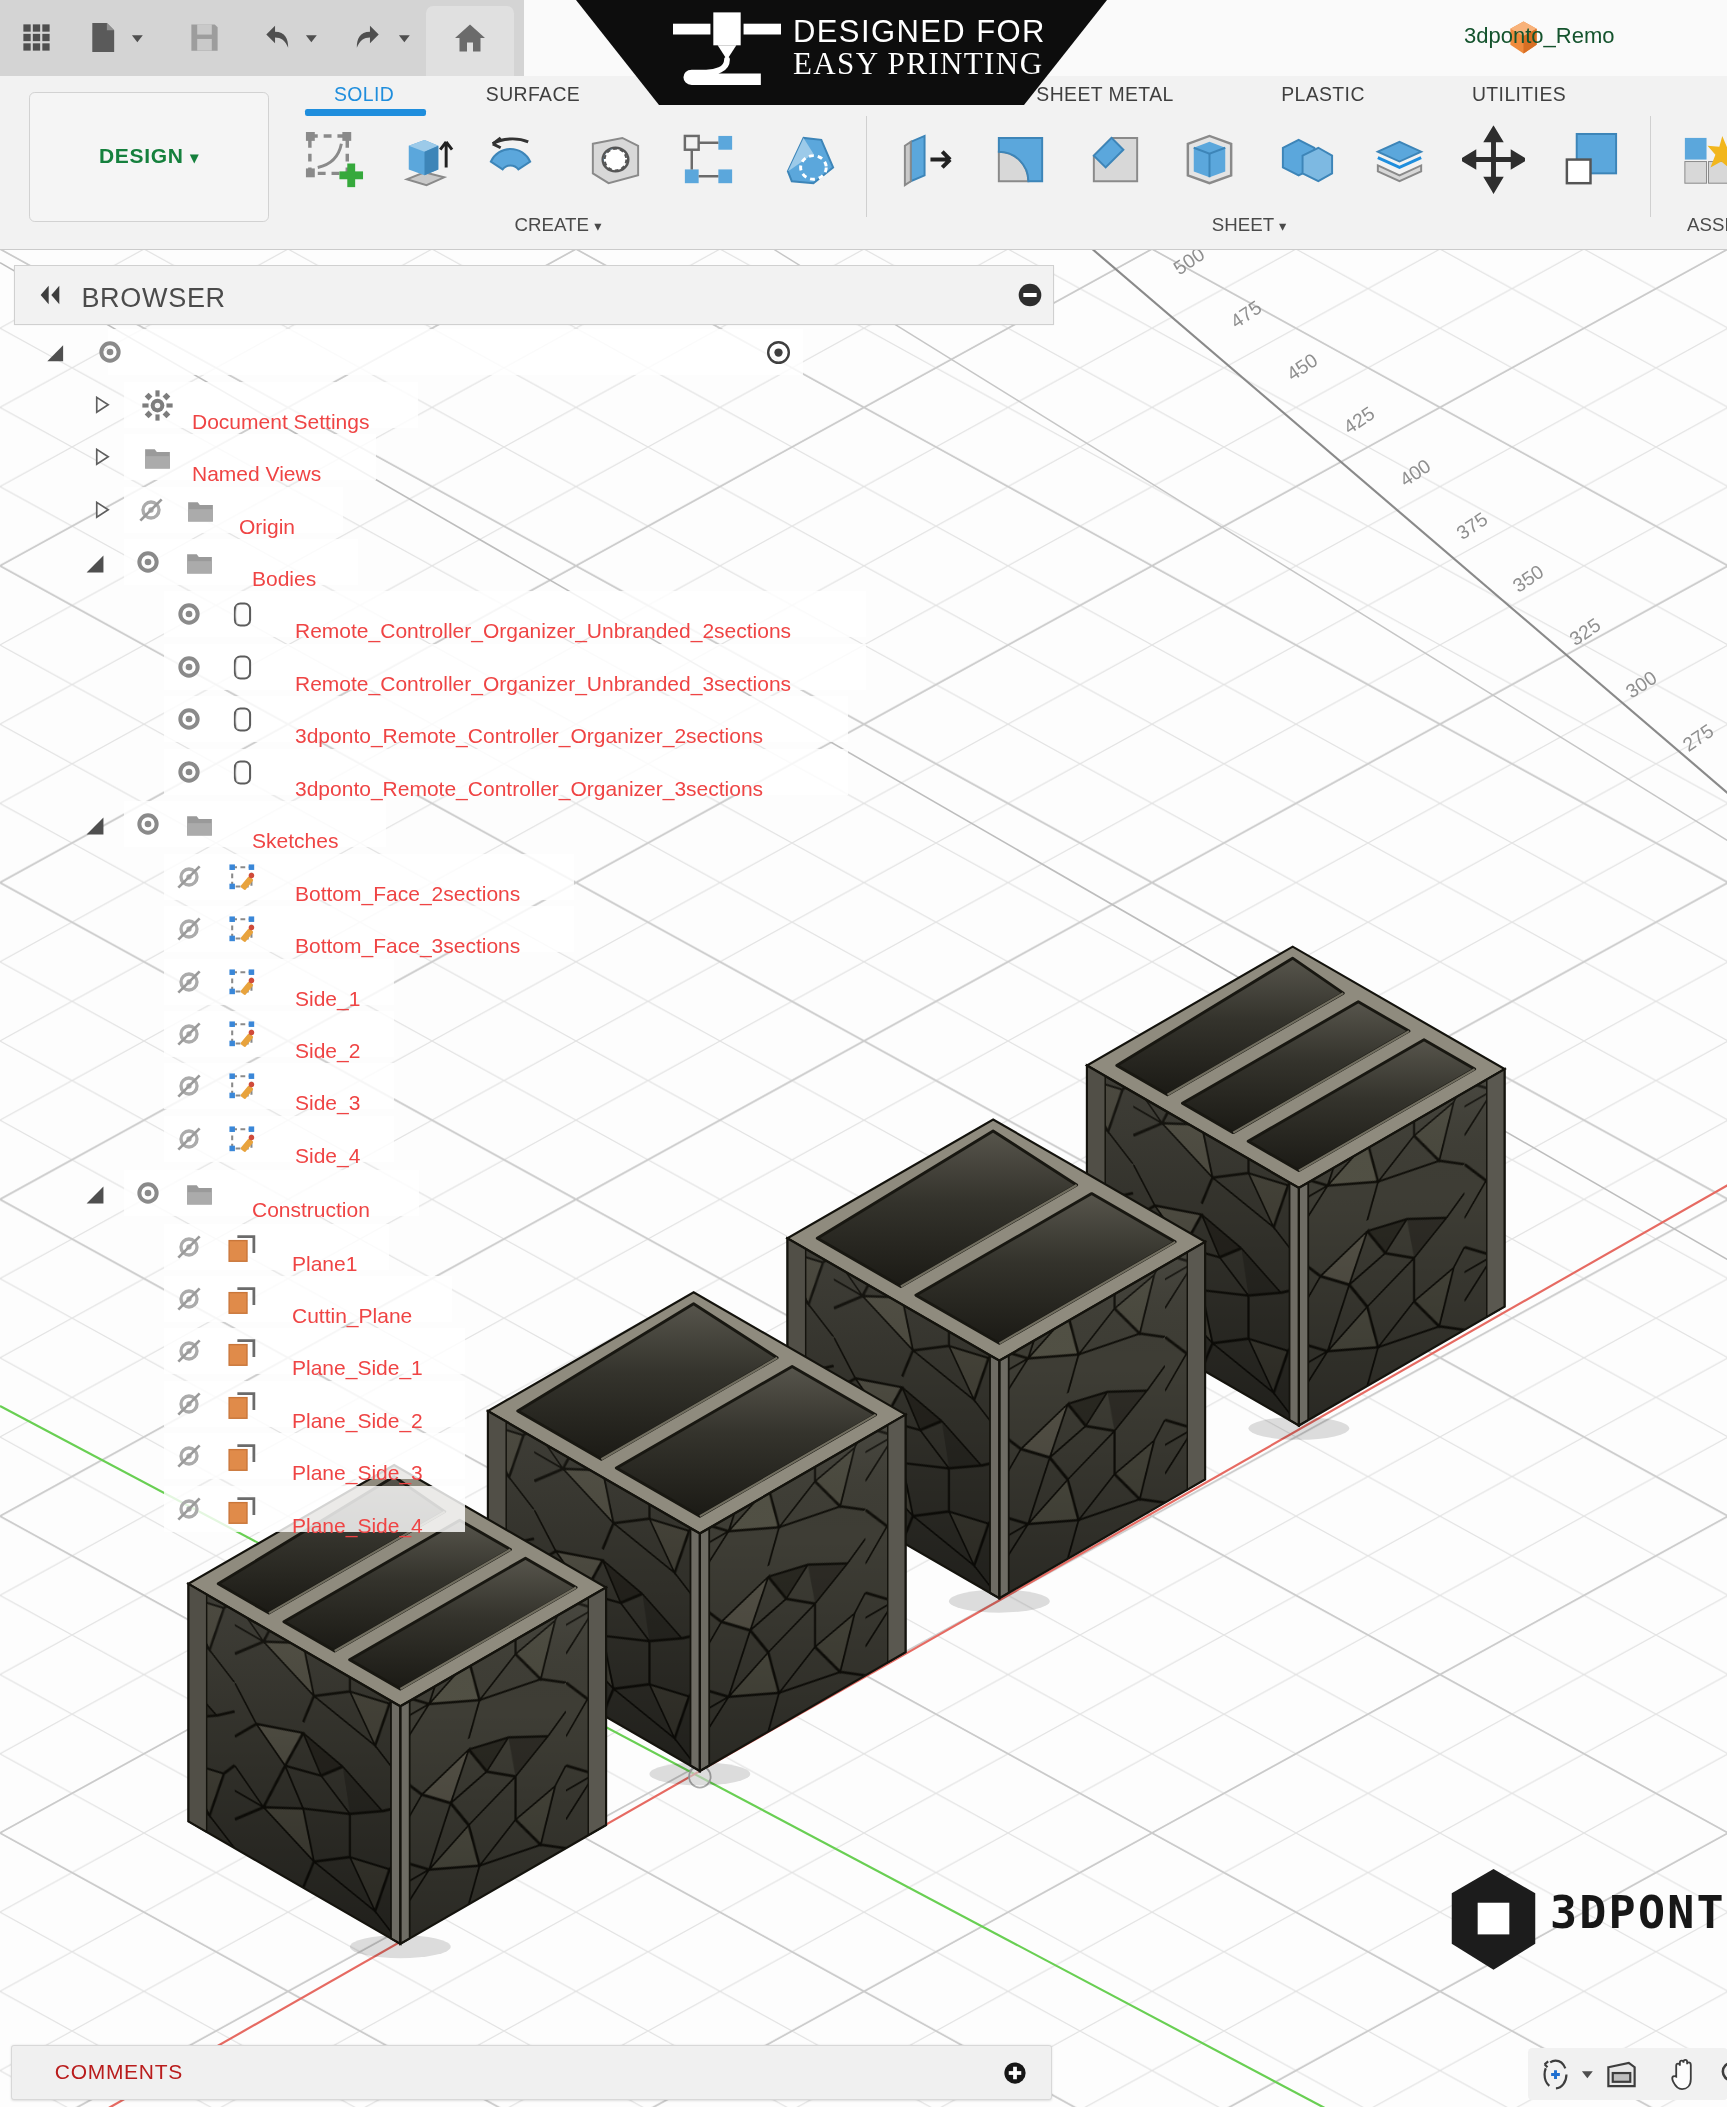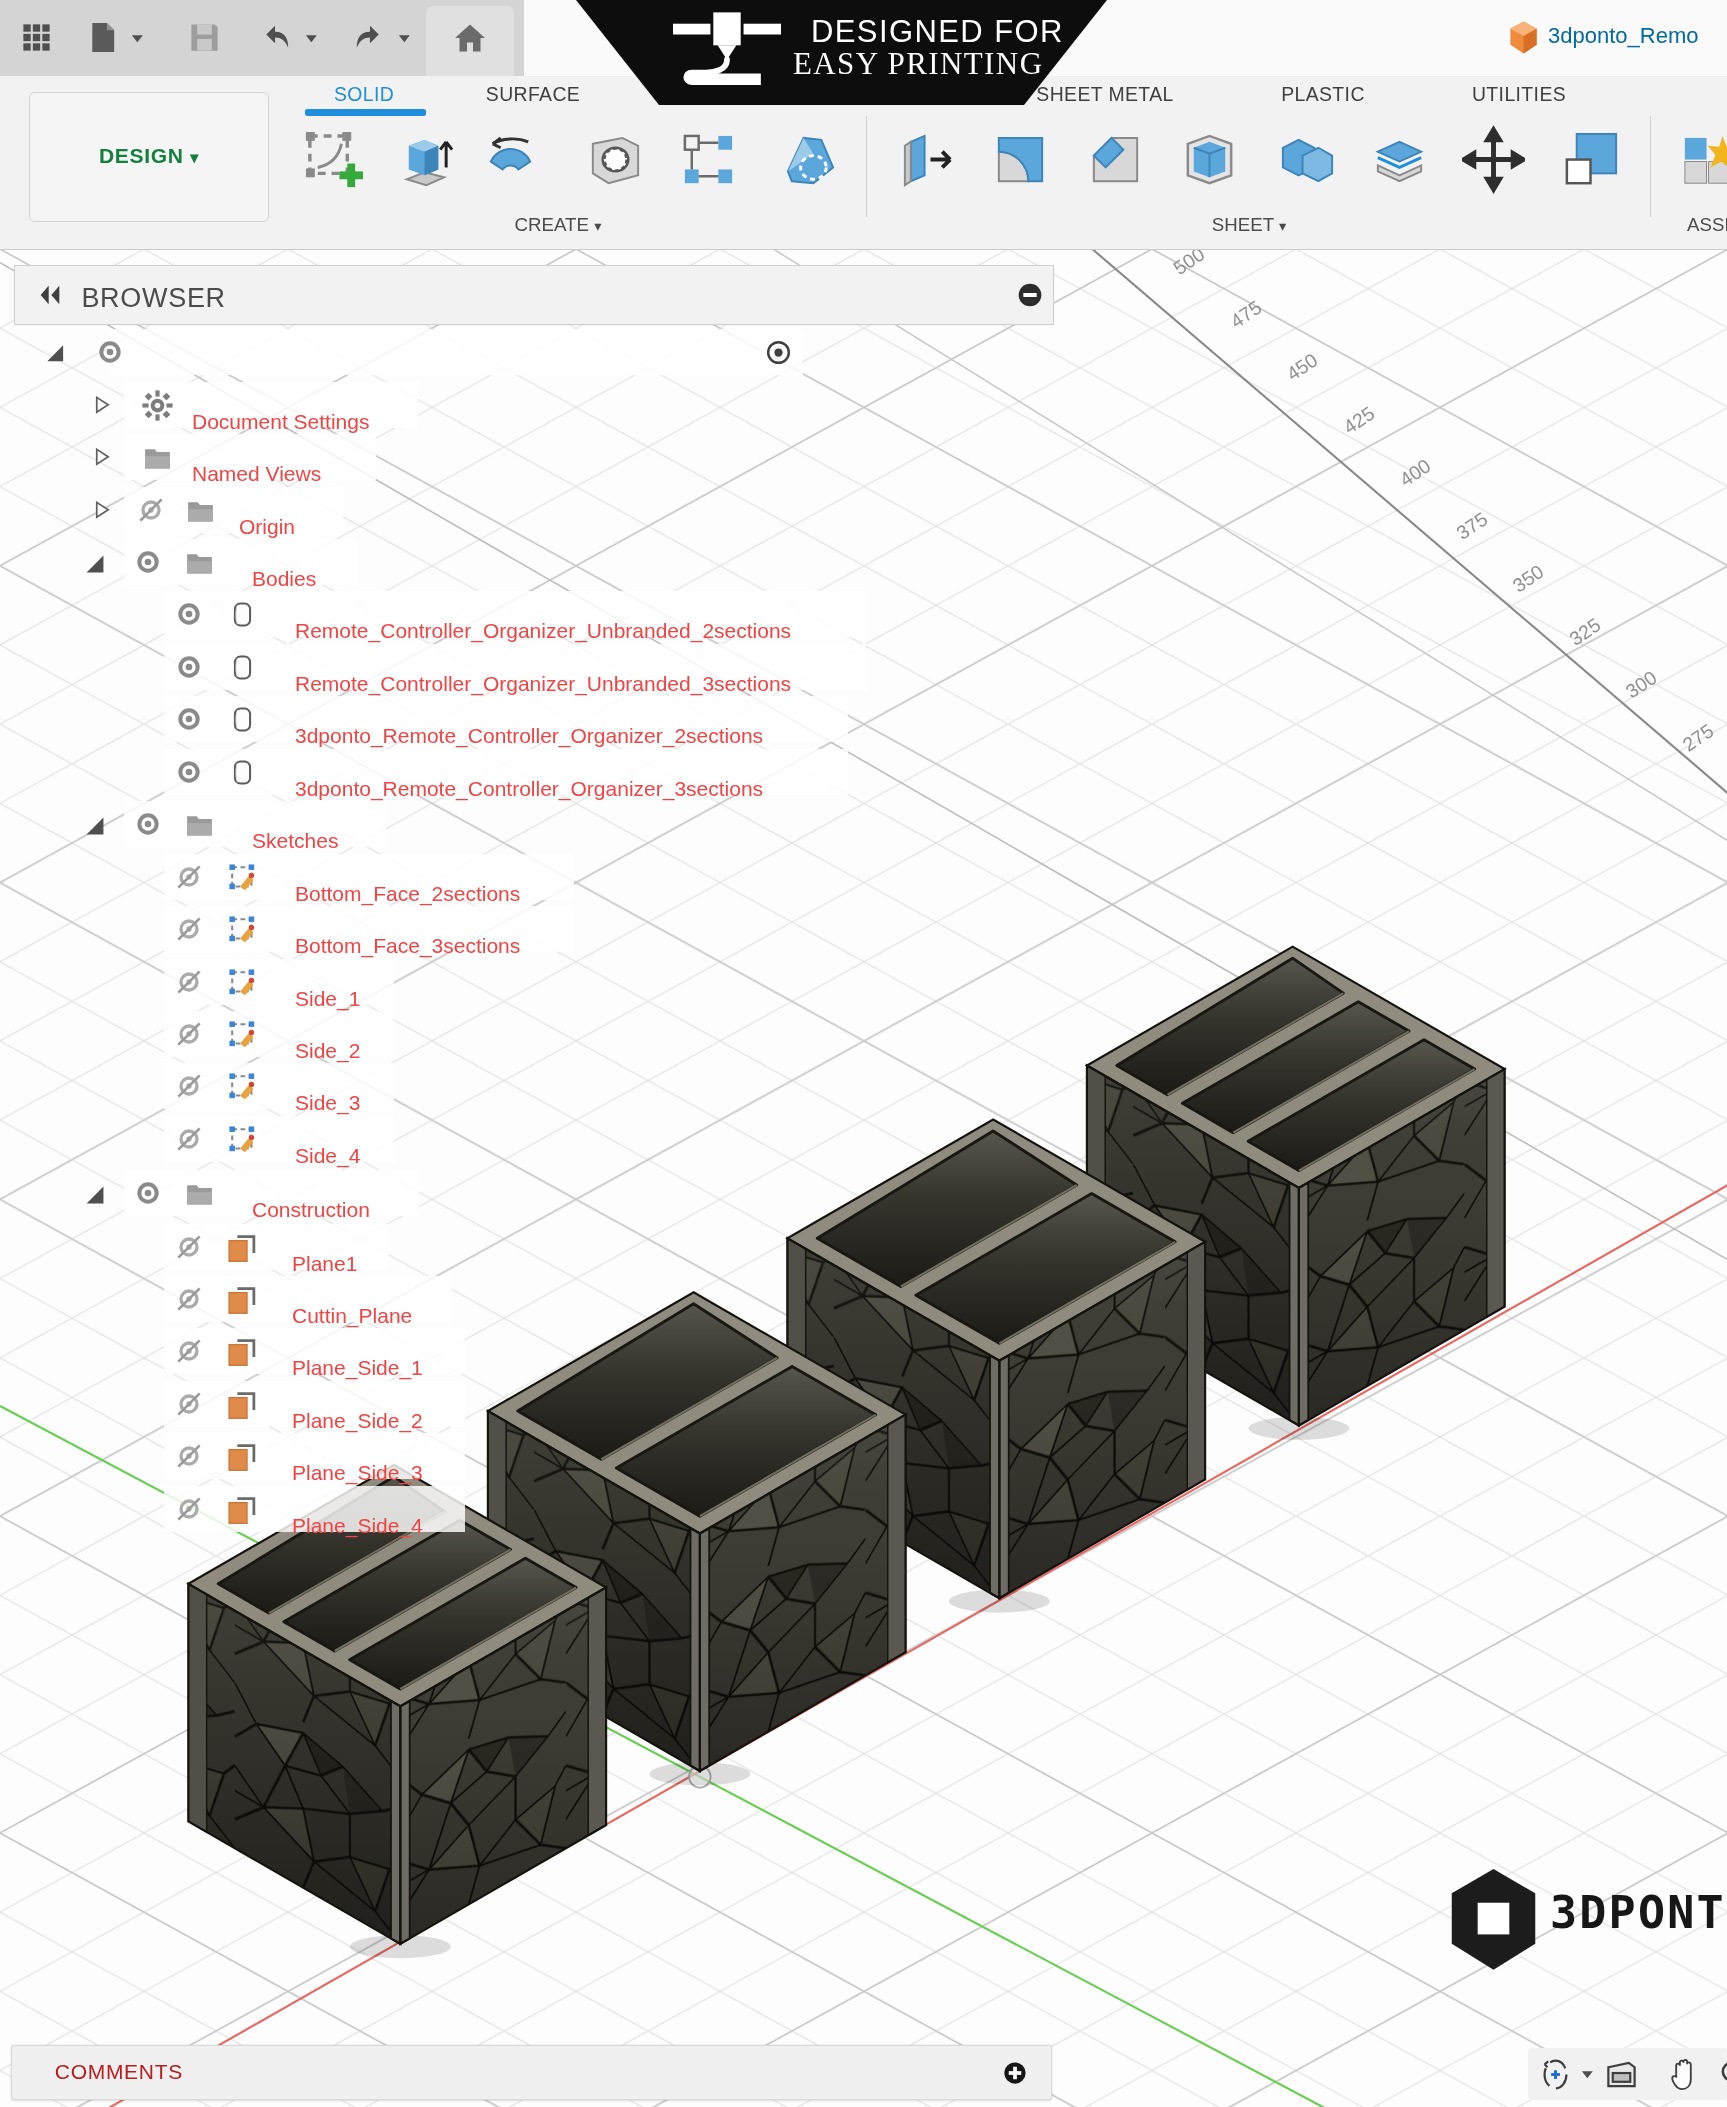--- a/index.html
+++ b/index.html
@@ -4,35 +4,35 @@
 <title>Fusion 360 - 3dponto Remote Controller Organizer</title>
 <style>
   html,body{margin:0;padding:0;width:1728px;height:2108px;overflow:hidden;
     font-family:"Liberation Sans",sans-serif;background:#fdfdfd;position:relative;}
   .abs{position:absolute;}
   
   #qat{left:0;top:0;width:1728px;height:76px;background:#d4d4d4;z-index:20;}
   #qat .white{position:absolute;left:524px;top:0;width:1204px;height:76px;background:#fafafa;}
   #qat svg{position:absolute;top:20px;}
   #hometab{position:absolute;left:426px;top:5.8px;width:88px;height:71px;background:#e0e0e0;border-radius:7.2px 7.2px 0 0;}
-  #doctab-name{position:absolute;left:1548px;top:23px;font-size:22px;color:#0369a1;white-space:nowrap;width:180px;overflow:hidden;}
+  #doctab-name{position:absolute;left:1464px;top:23px;font-size:22px;color:#14532d;white-space:nowrap;width:180px;overflow:hidden;}
   
   #ribbon{left:0;top:76px;width:1728px;height:173px;background:#f2f2f2;border-bottom:1.4px solid #cbcbcb;z-index:20;}
   .tab{position:absolute;top:7.2px;height:26px;font-size:19.4px;color:#3f3f3f;letter-spacing:0.4px;white-space:nowrap;transform:translateX(-50%);}
   .tab.active{color:#1f8edd;}
   #tab-underline{position:absolute;left:305px;top:33px;width:121px;height:7.2px;background:#1f8edd;border-radius:2.2px;}
   #designbox{position:absolute;left:29px;top:16px;width:238px;height:128px;background:#f5f5f5;border:1.4px solid #d2d2d2;border-radius:5.8px;text-align:center;line-height:125px;font-size:21px;font-weight:bold;color:#15803d;letter-spacing:0.7px;}
   .ric{position:absolute;top:49px;width:63px;height:72px;}
   .grplabel{position:absolute;top:138px;font-size:18.7px;color:#4a4a4a;transform:translateX(-50%);white-space:nowrap;}
   .rdiv{position:absolute;top:40px;width:1.4px;height:101px;background:#d0d0d0;}
   
   #banner{left:0;top:0;width:1728px;height:105px;background:#0d0d0d;z-index:60;
     clip-path:polygon(576px 0,1107px 0,1024px 105px,659px 105px);}
   #banner .l1,#banner .l2{position:absolute;left:793px;color:#fff;font-size:31px;letter-spacing:1.4px;white-space:nowrap;}
-  #banner .l1{top:14.4px;margin-left:18px;} #banner .l2{top:46px;font-family:Liberation Serif, serif;}
+  #banner .l1{top:14.4px;} #banner .l2{top:46px;font-family:Liberation Serif, serif;}
   
   #vp{left:0;top:249px;z-index:1;}
   
   #bheader{left:14.4px;top:265px;width:1038px;height:58px;background:#f2f2f2;border:0.7px solid #d0d0d0;box-shadow:0 0.7px 1.4px rgba(0,0,0,.08);z-index:30;}
   #bheader .ttl{position:absolute;left:66px;top:17.3px;font-size:27px;color:#4b4b4b;letter-spacing:0.7px;}
   .trow{position:absolute;left:0;width:1080px;height:46px;z-index:30;}
   .tbg{position:absolute;top:0;height:46px;background:rgba(255,255,255,.82);}
   .tic{position:absolute;top:7.2px;}
   .tict{position:absolute;top:12.2px;}
   .tlb{position:absolute;top:28px;font-size:21px;color:#ef4444;white-space:nowrap;}

